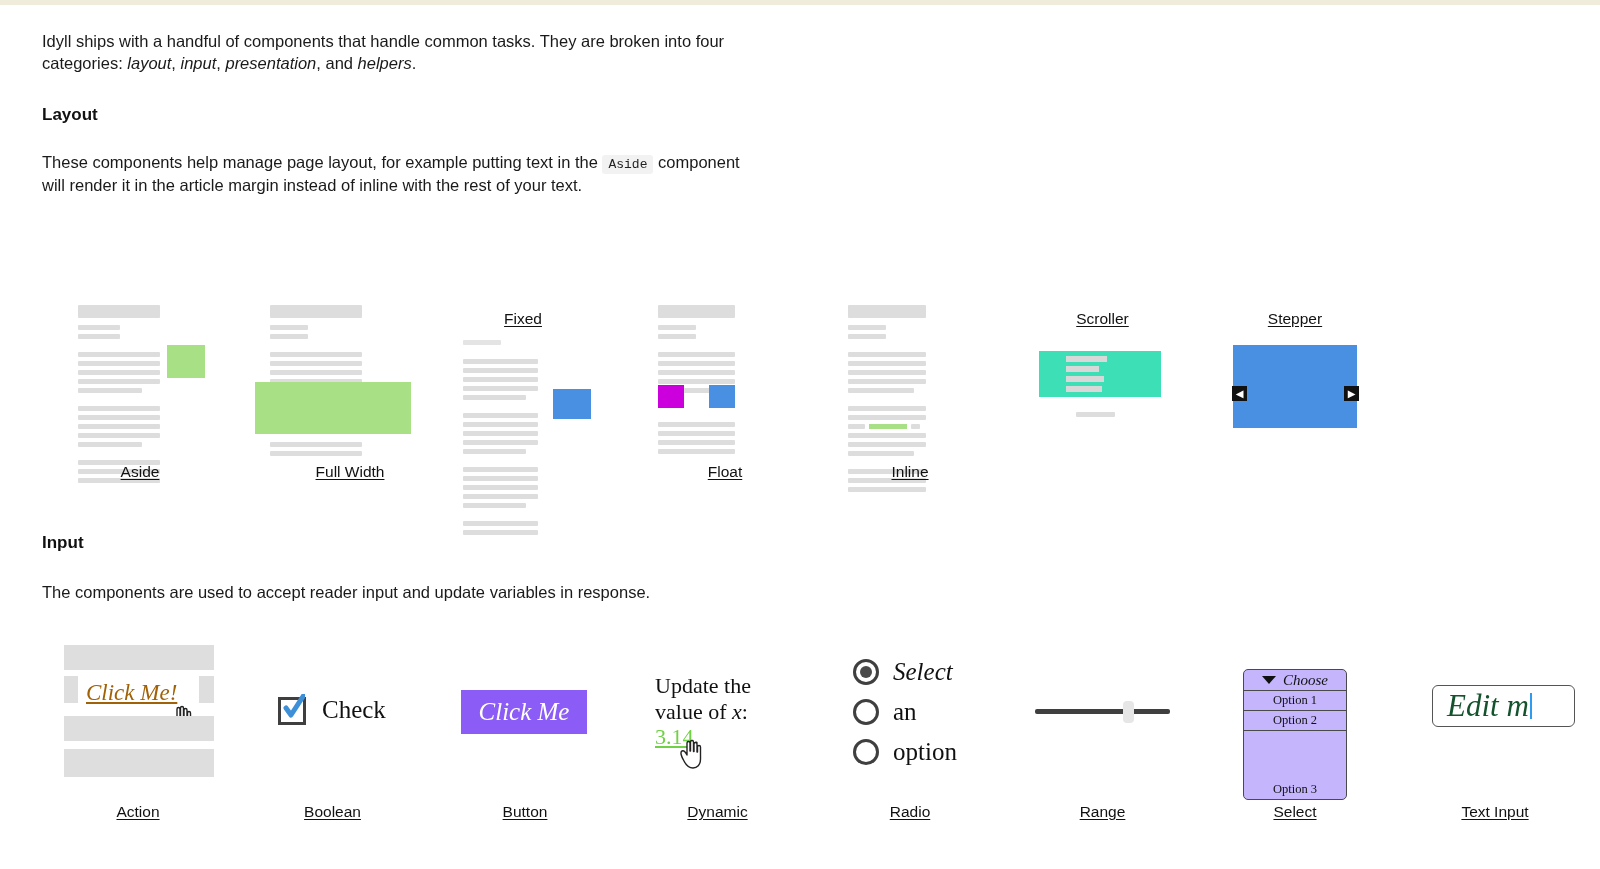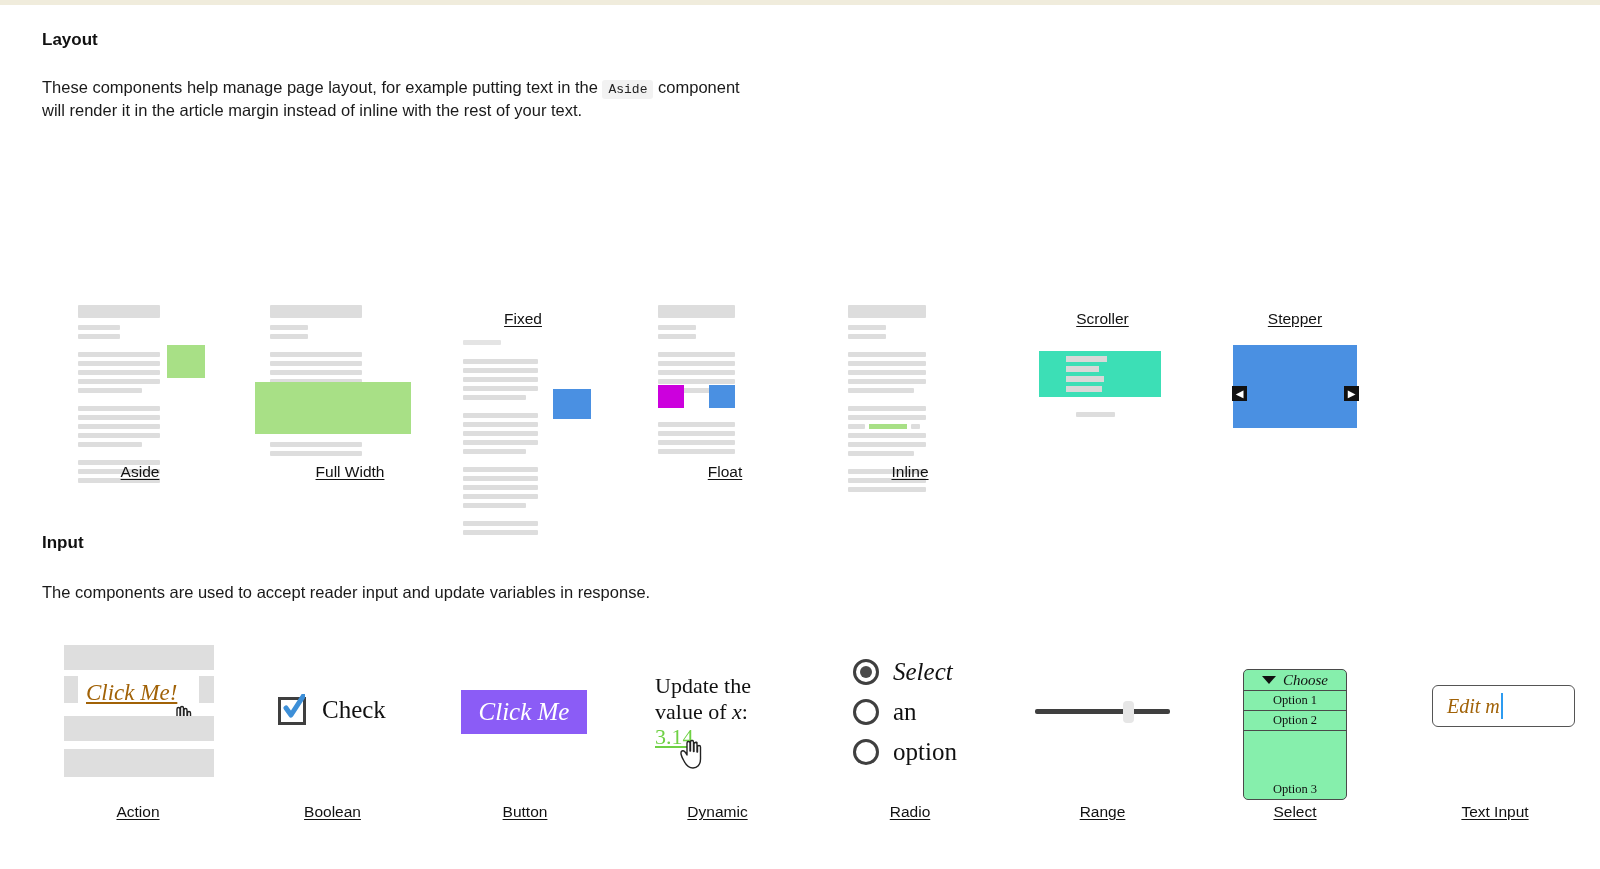--- a/index.html
+++ b/index.html
@@ -223,21 +223,21 @@
     width: 11px; height: 22px;
     background: #e6e6e6;
     border-radius: 4px;
   }
 
   
   .select-box {
     position: absolute;
     border: 1.5px solid #4a4a4a;
     border-radius: 5px;
-    background: #86efac;
+    background: #c4b5fd;
     overflow: hidden;
     width: 104px;
   }
   .select-head {
     height: 21px;
     border-bottom: 1.5px solid #4a4a4a;
     display: flex;
     align-items: center;
     justify-content: center;
     gap: 7px;
@@ -270,42 +270,43 @@
     border: 1.5px solid #555;
     border-radius: 6px;
     background: #fff;
     display: flex;
     align-items: center;
     padding-left: 14px;
   }
   .text-input-val {
     font-family: "Liberation Serif", serif;
     font-style: italic;
-    font-size: 20px;
-    color: #a16207;
+    font-size: 31px;
+    color: #14532d;
     white-space: nowrap;
   }
   .caret-bar {
     width: 2px;
     height: 26px;
     background: #2d9bf0;
     margin-left: 1px;
   }
 
   
   .cursor-hand { position: absolute; pointer-events: none; }
 </style>
 </head>
 <body>
 
 <div class="top-strip"></div>
 
 <div class="page">
 
   <div class="article">
+    <p class="lede"><span>Idyll ships with a handful of components that handle common tasks. They are broken into four categories: </span><em>layout</em><span>, </span><em>input</em><span>, </span><em>presentation</em><span>, and </span><em>helpers</em><span>.</span></p>
     <h2 class="section-title">Layout</h2>
     <p class="section-desc"><span>These components help manage page layout, for example putting text in the </span><code class="inline-code">Aside</code><span> component will render it in the article margin instead of inline with the rest of your text.</span></p>
   </div>
 
   <div class="section-input-head">
     <h2 class="section-title">Input</h2>
     <p class="section-desc">The components are used to accept reader input and update variables in response.</p>
   </div>
 
   <div class="gallery" style="top:0;">

